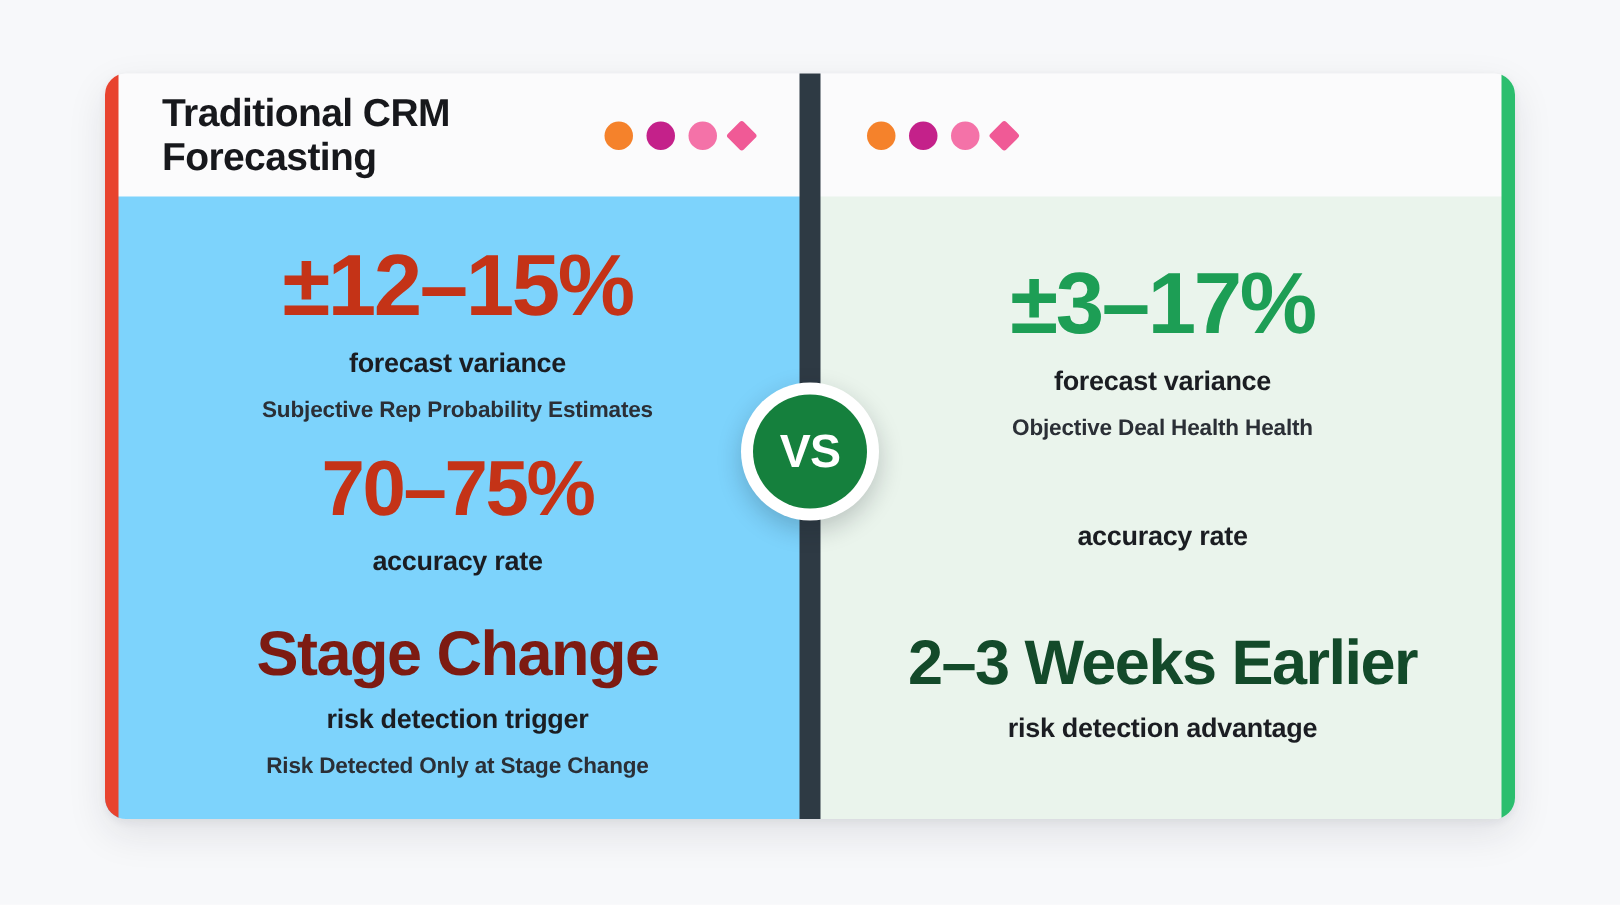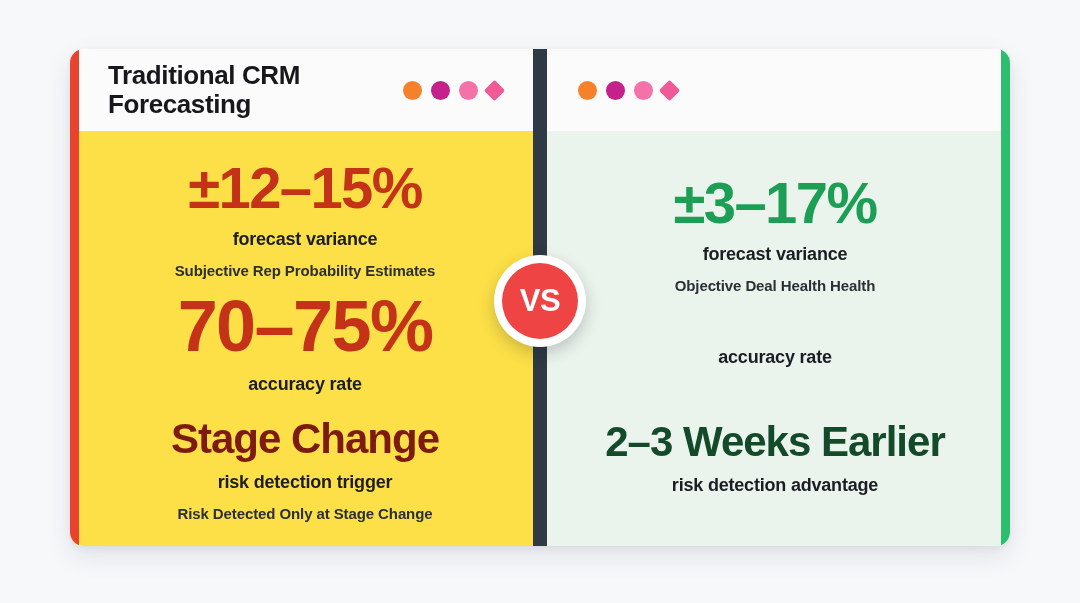--- a/index.html
+++ b/index.html
@@ -101,33 +101,33 @@
   
   .panel-body {
     flex: 1;
     padding: 22px 30px 18px 30px;
     box-sizing: border-box;
     display: flex;
     flex-direction: column;
     justify-content: space-around;
     text-align: center;
   }
-  .panel-body.left  { background: #fde047; }
+  .panel-body.left  { background: #7dd3fc; }
   .panel-body.right { background: #eaf4ec; }
 
   .metric-block { width: 100%; }
 
   .metric-value {
     font-weight: bold;
     letter-spacing: -1.6px;
     line-height: 1.0;
     margin: 0 0 6px 0;
   }
   .metric-value.size-xl   { font-size: 58px; }
-  .metric-value.size-lg   { font-size: 72px; }
+  .metric-value.size-lg   { font-size: 52px; }
   .metric-value.size-text { font-size: 42px; letter-spacing: -1.0px; }
 
   .v-red     { color: #c43317; }
   .v-maroon  { color: #7d1b12; }
   .v-green   { color: #1d9e55; }
   .v-dgreen  { color: #134a2a; }
 
   .metric-label {
     font-size: 18px;
     font-weight: bold;
@@ -167,21 +167,21 @@
     display: flex;
     align-items: center;
     justify-content: center;
     box-shadow: 0 6px 16px rgba(20, 26, 38, 0.22);
     box-sizing: border-box;
   }
   .vs-inner {
     width: 76px;
     height: 76px;
     border-radius: 50%;
-    background: #ef4444;
+    background: #15803d;
     color: #ffffff;
     display: flex;
     align-items: center;
     justify-content: center;
     font-size: 31px;
     font-weight: bold;
     letter-spacing: -0.5px;
   }
 </style>
 </head>

